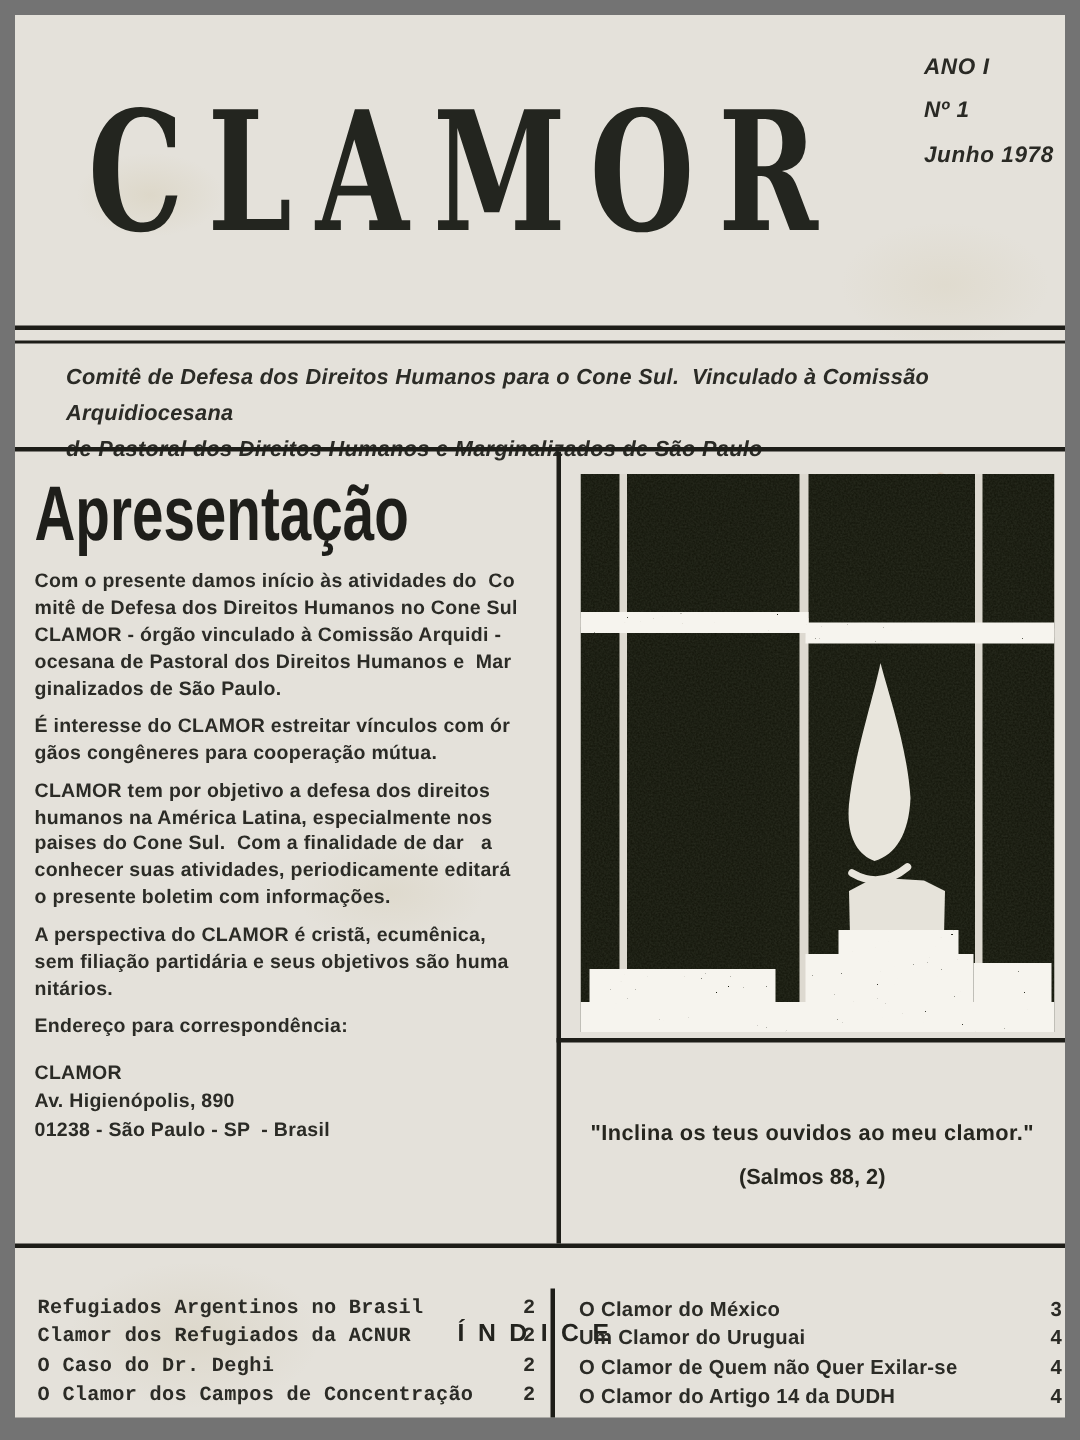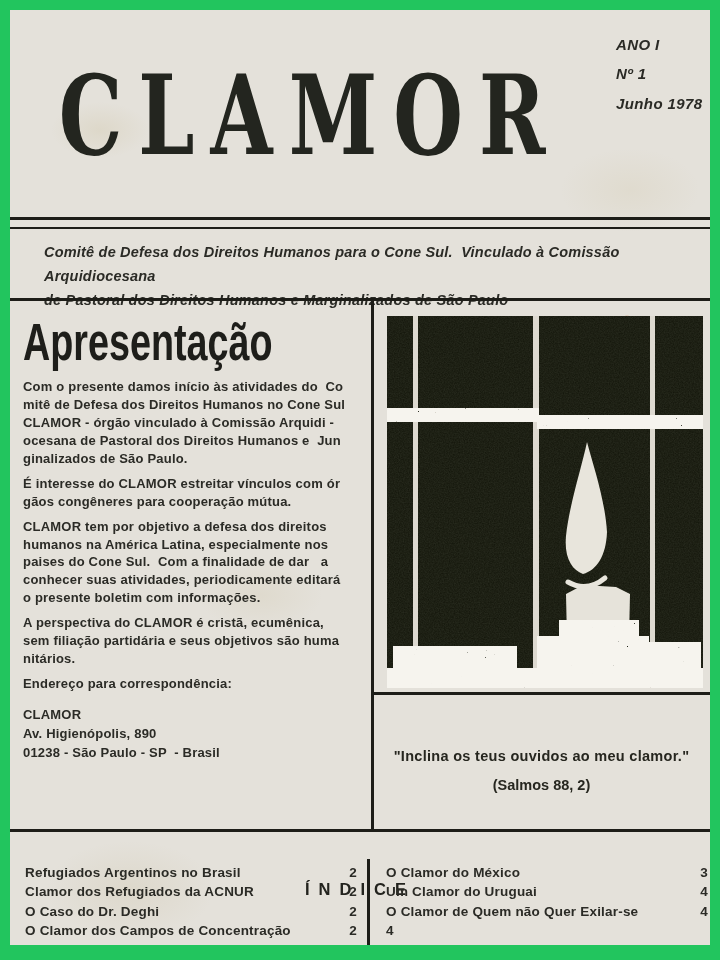--- a/index.html
+++ b/index.html
@@ -1,16 +1,16 @@
 <!DOCTYPE html>
 <html><head>
 <meta charset="utf-8">
 <style>
   html,body{margin:0;padding:0;}
-  .page{position:relative;width:720px;height:960px;background:#22c55e;overflow:hidden;
+  .page{position:relative;width:720px;height:960px;background:#737373;overflow:hidden;
         font-family:"Liberation Sans",sans-serif;}
   .paper{position:absolute;left:10px;top:10px;width:700px;height:935px;background:#e4e1da;
     background-image:
       radial-gradient(circle 5px at 617px 308px, rgba(191,104,34,.55), rgba(191,104,34,0) 70%),
       radial-gradient(circle 4px at 578px 538px, rgba(180,95,30,.45), rgba(180,95,30,0) 70%),
       radial-gradient(ellipse 70px 40px at 90px 120px, rgba(180,160,100,.14), rgba(180,160,100,0) 70%),
       radial-gradient(ellipse 90px 50px at 250px 585px, rgba(175,155,95,.10), rgba(175,155,95,0) 70%),
       radial-gradient(ellipse 120px 70px at 120px 880px, rgba(170,150,95,.12), rgba(170,150,95,0) 70%),
       radial-gradient(ellipse 100px 60px at 620px 180px, rgba(185,165,105,.10), rgba(185,165,105,0) 70%);
   }
@@ -31,21 +31,21 @@
   .address{font-size:13px;font-weight:bold;line-height:1.45;letter-spacing:.2px;white-space:pre-wrap;}
   .photo-frame{position:absolute;left:377px;top:306px;width:316px;height:372px;}
   .photo-frame svg{display:block;width:316px;height:372px;}
   .caption{position:absolute;left:363px;top:738px;width:337px;text-align:center;
     font-weight:bold;color:#26261f;}
   .caption .quote{font-size:14.5px;letter-spacing:.3px;margin:0 0 13px 0;}
   .caption .source{font-size:14.5px;margin:0;}
   .indice-heading{position:absolute;left:0;top:870px;width:700px;text-align:center;
     font-size:16.5px;font-weight:bold;letter-spacing:9px;color:#23231e;}
   .toc{position:absolute;top:854px;}
-  .toc-left{left:15px;width:332px;}
+  .toc-left{left:15px;width:332px;font-family:Liberation Mono, monospace;}
   .toc-right{left:376px;width:322px;}
   .toc-row{display:flex;justify-content:space-between;font-size:13.5px;font-weight:bold;
     color:#2b2b26;line-height:1.36;letter-spacing:.2px;margin-bottom:1px;}
   .toc-label{white-space:nowrap;}
   .toc-page{white-space:nowrap;}
 </style>
 </head>
 <body>
 
 <div class="page">
@@ -65,21 +65,21 @@
 de Pastoral dos Direitos Humanos e Marginalizados de São Paulo</div>
     <div class="rule" style="top:288px;height:3px;"></div>
 
     <div class="vdivider" style="left:361px;top:291px;width:2.5px;height:528px;"></div>
 
     <div class="leftcol">
       <h1 class="apresentacao">Apresentação</h1>
       <p class="para">Com o presente damos início às atividades do  Co
 mitê de Defesa dos Direitos Humanos no Cone Sul
 CLAMOR - órgão vinculado à Comissão Arquidi -
-ocesana de Pastoral dos Direitos Humanos e  Jun
+ocesana de Pastoral dos Direitos Humanos e  Mar
 ginalizados de São Paulo.</p>
       <p class="para">É interesse do CLAMOR estreitar vínculos com ór
 gãos congêneres para cooperação mútua.</p>
       <p class="para">CLAMOR tem por objetivo a defesa dos direitos
 humanos na América Latina, especialmente nos
 paises do Cone Sul.  Com a finalidade de dar   a
 conhecer suas atividades, periodicamente editará
 o presente boletim com informações.</p>
       <p class="para">A perspectiva do CLAMOR é cristã, ecumênica,
 sem filiação partidária e seus objetivos são huma
@@ -166,18 +166,19 @@
       </div>
       <div class="toc-row">
         <span class="toc-label">Um Clamor do Uruguai</span>
         <span class="toc-page">4</span>
       </div>
       <div class="toc-row">
         <span class="toc-label">O Clamor de Quem não Quer Exilar-se</span>
         <span class="toc-page">4</span>
       </div>
       <div class="toc-row">
+        <span class="toc-label">O Clamor do Artigo 14 da DUDH</span>
         <span class="toc-page">4</span>
       </div>
     </div>
 
   </div>
 </div>
 
 </body></html>

